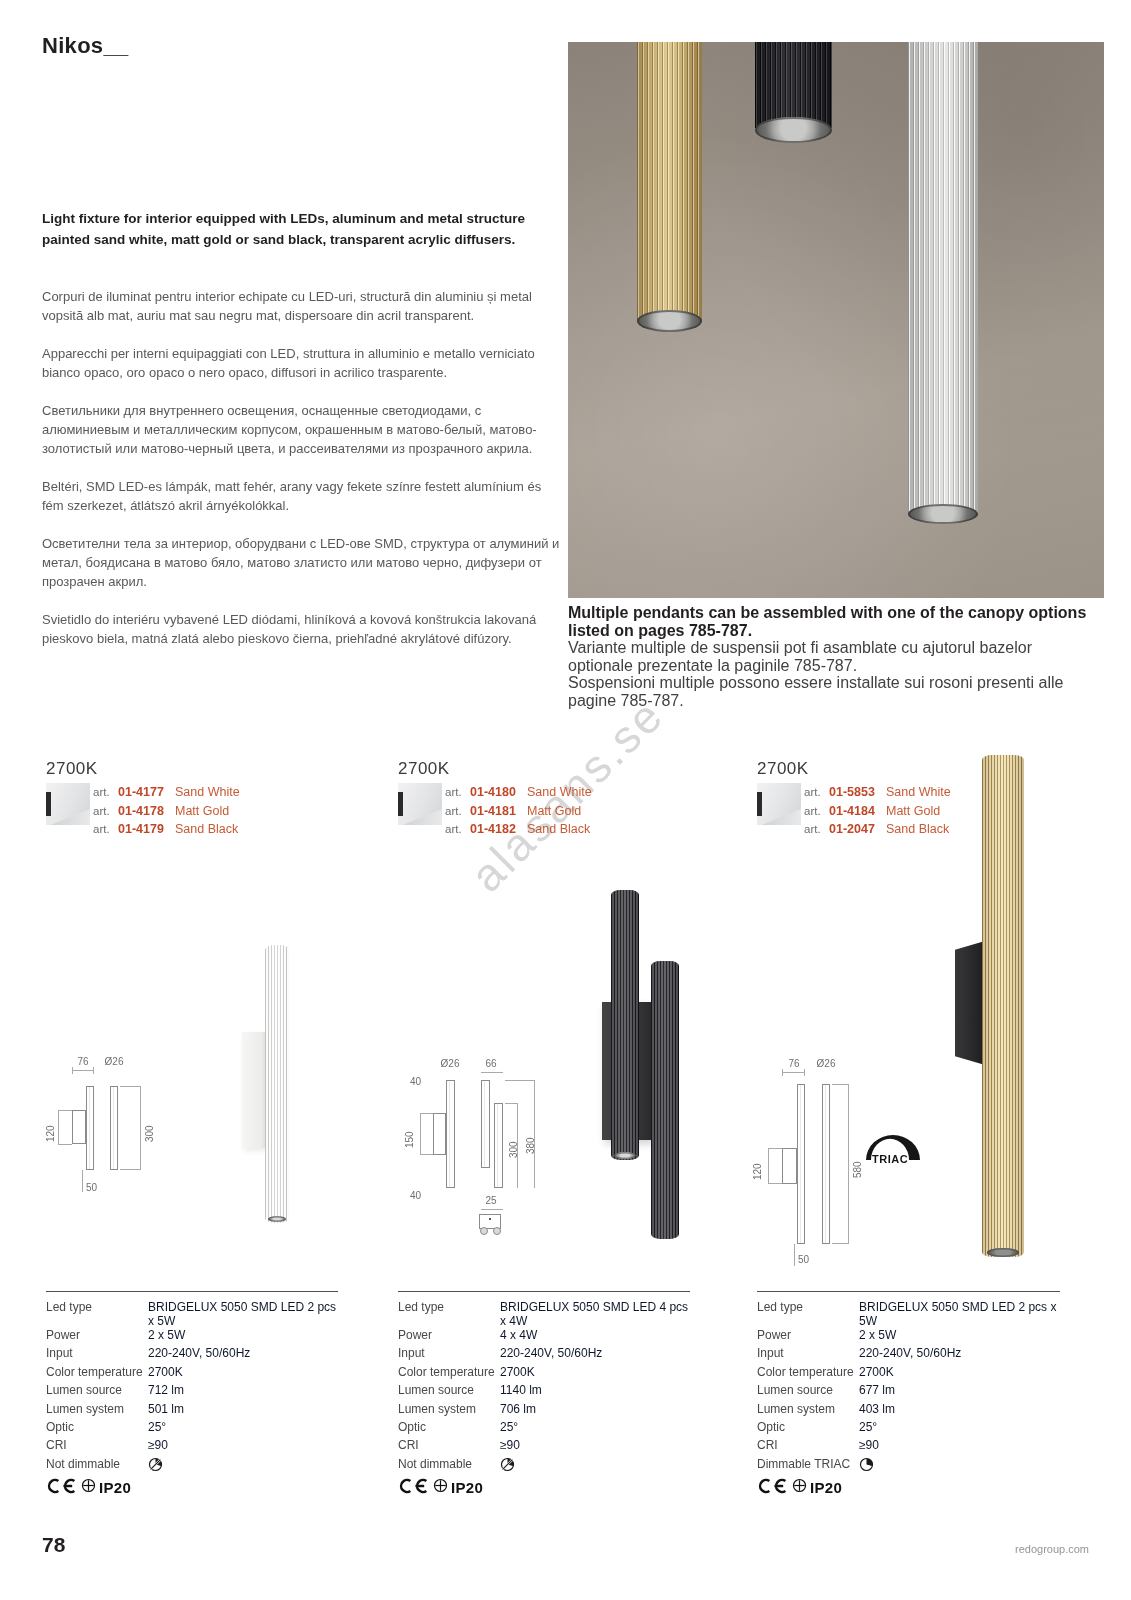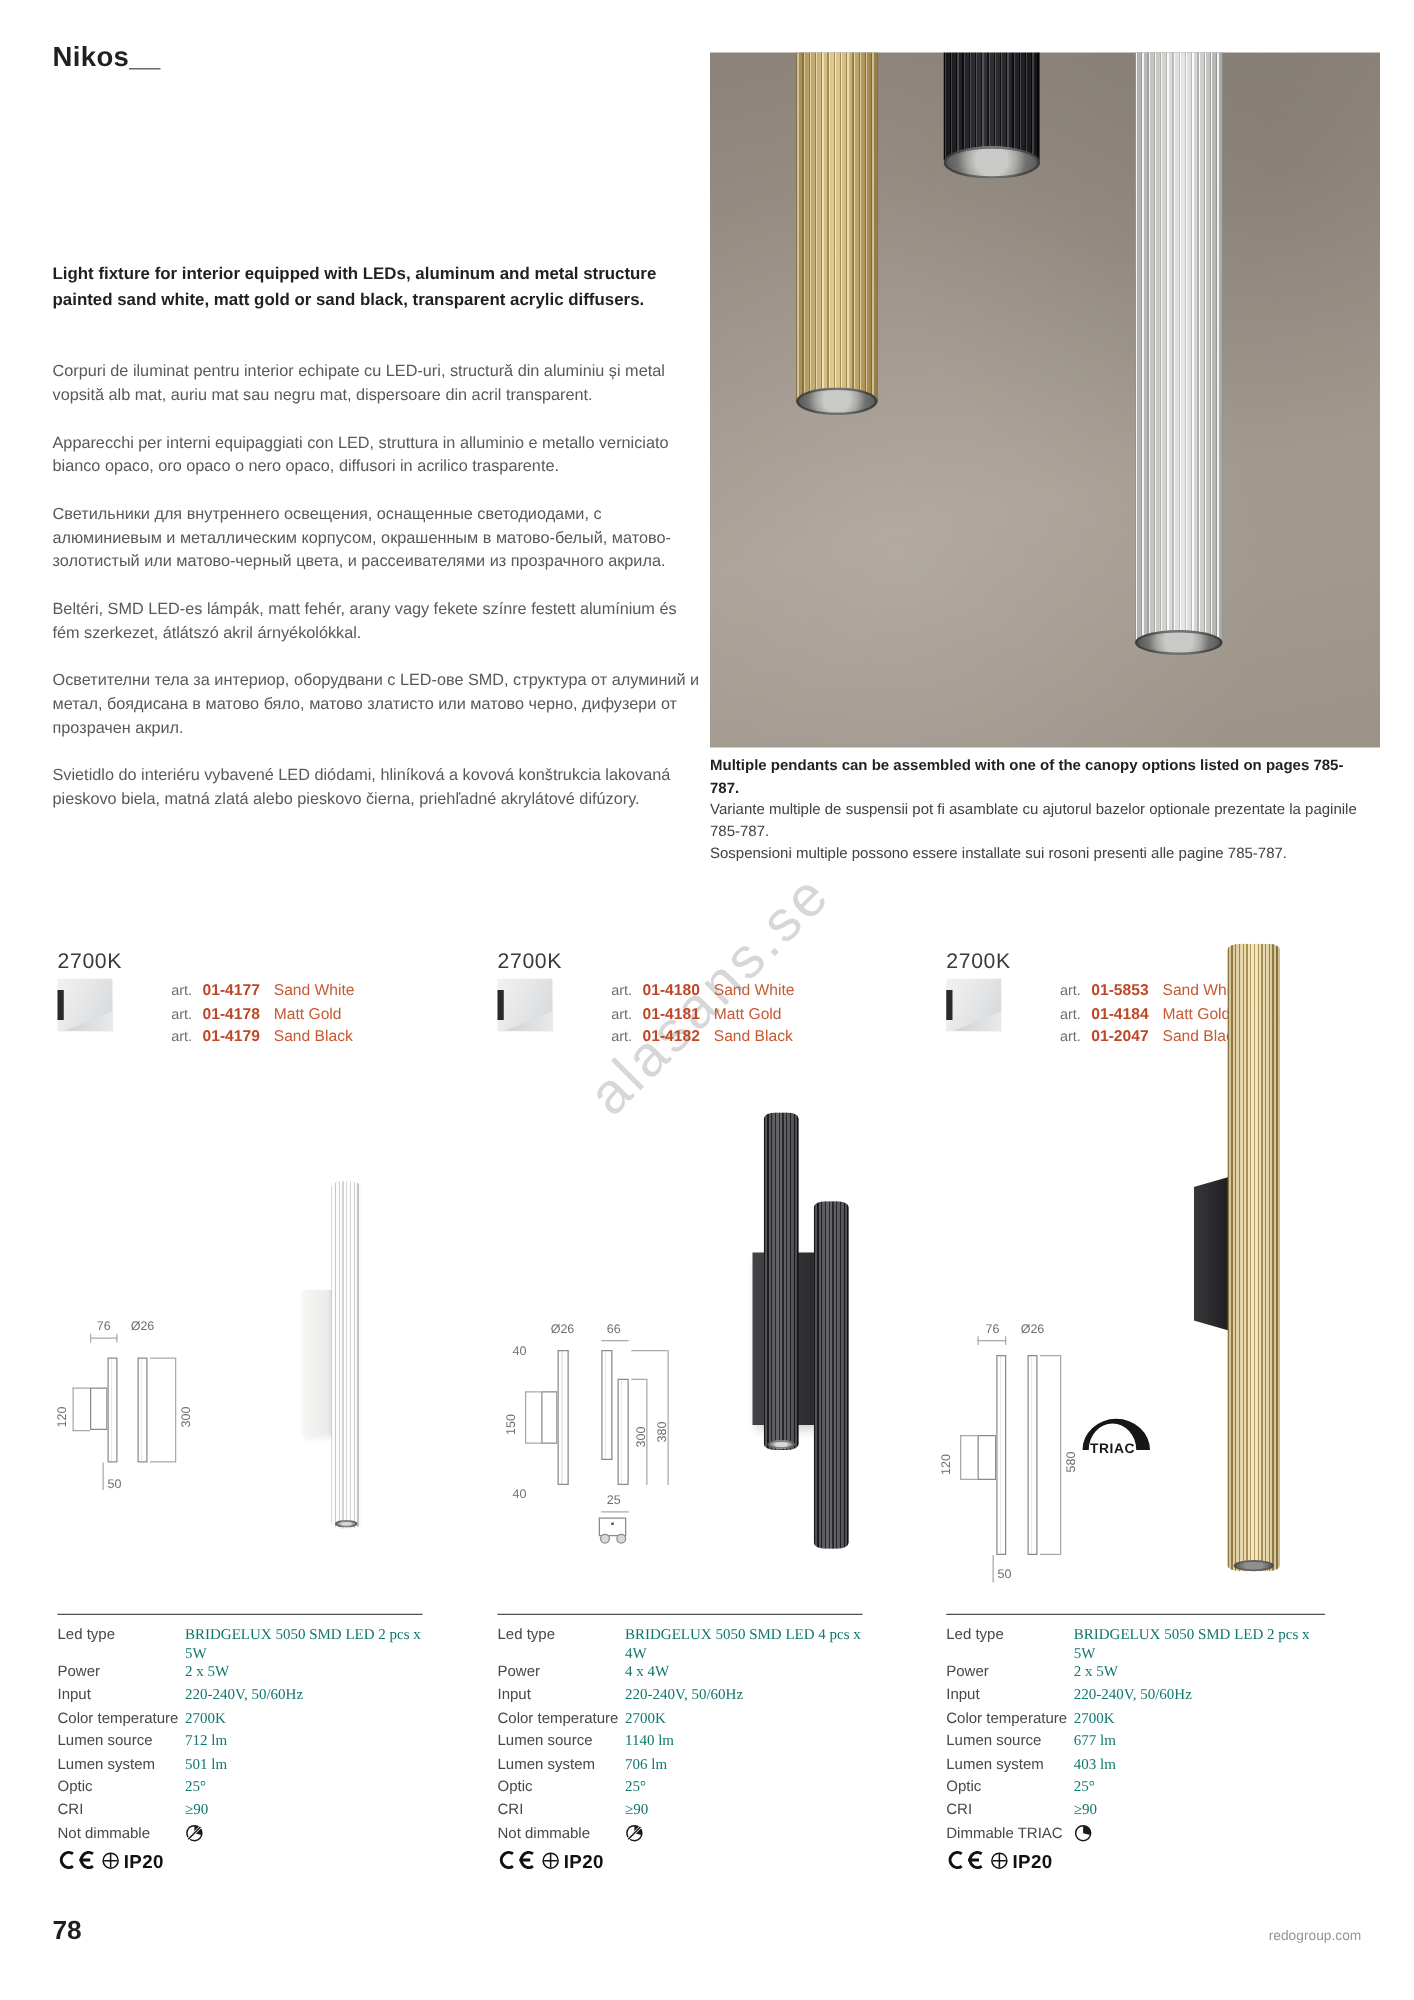--- a/index.html
+++ b/index.html
@@ -29,34 +29,34 @@
   .tube-black-hero{background:
       repeating-linear-gradient(90deg, rgba(0,0,0,.65) 0 1px, rgba(110,110,118,.5) 1px 2px, rgba(35,35,40,.4) 2px 5px),
       linear-gradient(90deg,#101012 0%,#3a3a40 42%,#2c2c31 64%,#0c0c0e 100%);}
   .tube-white-hero{background:
       repeating-linear-gradient(90deg, rgba(110,110,110,.4) 0 1px, rgba(255,255,255,.85) 1px 2px, rgba(185,185,185,.3) 2px 5px),
       linear-gradient(90deg,#a9a9a7 0%,#e4e4e2 38%,#f9f9f7 55%,#d2d2d0 80%,#9f9f9d 100%);}
   .cap{position:absolute;border-radius:50%;
        background:radial-gradient(circle at 50% 42%, #c9c9c7 0 30%, #a7a7a5 48%, #717170 66%, #4c4c4a 100%);
        box-shadow:inset 0 0 0 2px rgba(40,40,40,.55);}
 
-  .caption{left:568px;top:604px;width:528px;font-size:12px;line-height:17.5px;color:#414042;}
+  .caption{left:568px;top:604px;width:528px;font-size:16px;line-height:17.5px;color:#414042;}
   .caption .cap-b{font-weight:bold;color:#231f20;}
 
   
   .watermark{left:392px;top:768px;width:350px;text-align:center;transform:rotate(-45deg);
              font-size:46px;letter-spacing:3px;color:rgba(150,150,150,.38);pointer-events:none;}
 
   
   .temp-label{font-size:17px;color:#3a3a3c;letter-spacing:.5px;}
   .thumb{width:44px;height:42px;background:linear-gradient(115deg,#f2f2f3 0%,#e3e4e5 55%,#d4d5d6 100%);}
   .thumb .thumb-wall{position:absolute;left:0;top:9px;width:5px;height:24px;background:#2a2a2c;}
   .thumb .thumb-floor{position:absolute;left:5px;bottom:0;width:39px;height:16px;
         background:linear-gradient(100deg,#cfd0d1,#e9eaeb);clip-path:polygon(0 100%,100% 0,100% 100%);}
-  .art-block{width:300px;padding-left:44px;}
+  .art-block{width:300px;}
   .art-row{position:relative;height:18.5px;font-size:12.5px;padding-left:47px;white-space:nowrap;}
   .art-prefix{display:inline-block;width:25px;color:#6d6e71;font-size:11.5px;}
   .art-code{display:inline-block;width:57px;font-weight:bold;color:#bf4626;}
   .art-finish{color:#c65a35;}
 
   
   .tube-white-sm{background:
       repeating-linear-gradient(90deg, rgba(150,150,148,.35) 0 1px, rgba(255,255,255,.9) 1px 3px),
       linear-gradient(90deg,#d8d8d6 0%,#fbfbfa 45%,#efefed 70%,#cfcfcd 100%);
       border-radius:9px/5px;}
@@ -78,21 +78,21 @@
   .d-line{position:absolute;background:#a7a9ac;}
   .d-bar{position:absolute;background:linear-gradient(90deg,#fff 0 2px,#e8e9ea 2px 3px,#fff 3px 100%);
          border:1px solid #898b8e;box-sizing:border-box;}
   .d-box{position:absolute;background:#fff;border:1px solid #898b8e;box-sizing:border-box;}
   .triac-text{position:absolute;font-size:11px;font-weight:bold;color:#161616;letter-spacing:.5px;}
 
   
   .spec-table{position:absolute;border-top:1px solid #505052;padding-top:8px;font-size:12px;color:#48484a;}
   .spec-row{display:grid;grid-template-columns:102px 1fr;min-height:18.4px;align-items:start;}
   .spec-label{color:#48484a;}
-  .spec-value{color:#0f766e;font-family:Liberation Serif, serif;}
+  .spec-value{color:#0f172a;}
   .cert-row{display:flex;align-items:center;gap:3px;margin-top:2px;height:20px;}
   .ip-text{font-size:15px;font-weight:bold;color:#111;letter-spacing:.3px;}
 
   
   .page-num{left:42px;top:1533px;font-size:21px;font-weight:bold;color:#231f20;}
   .site{right:42px;top:1543px;font-size:11px;color:#939598;}
 </style>
 </head>
 <body>
 

